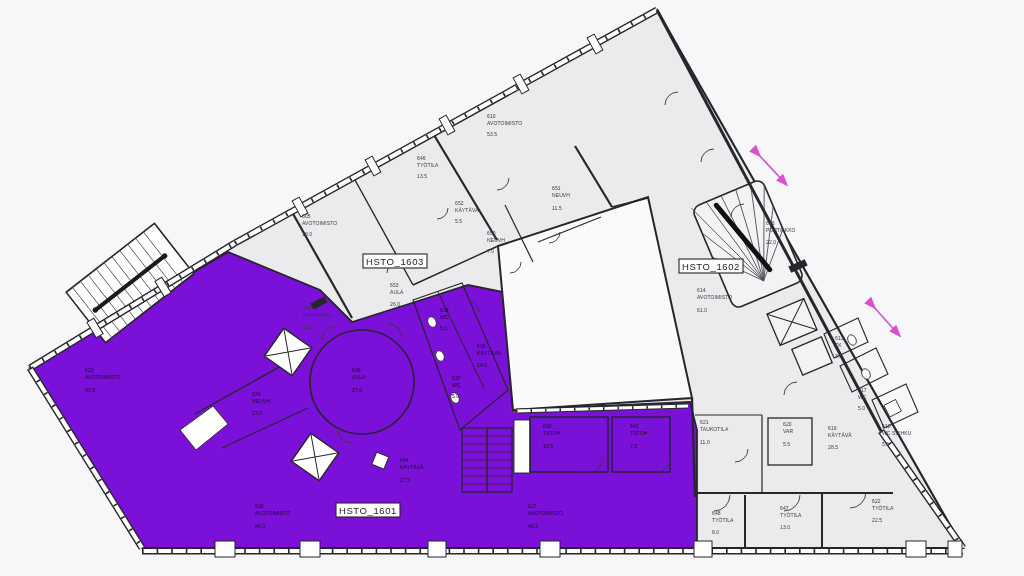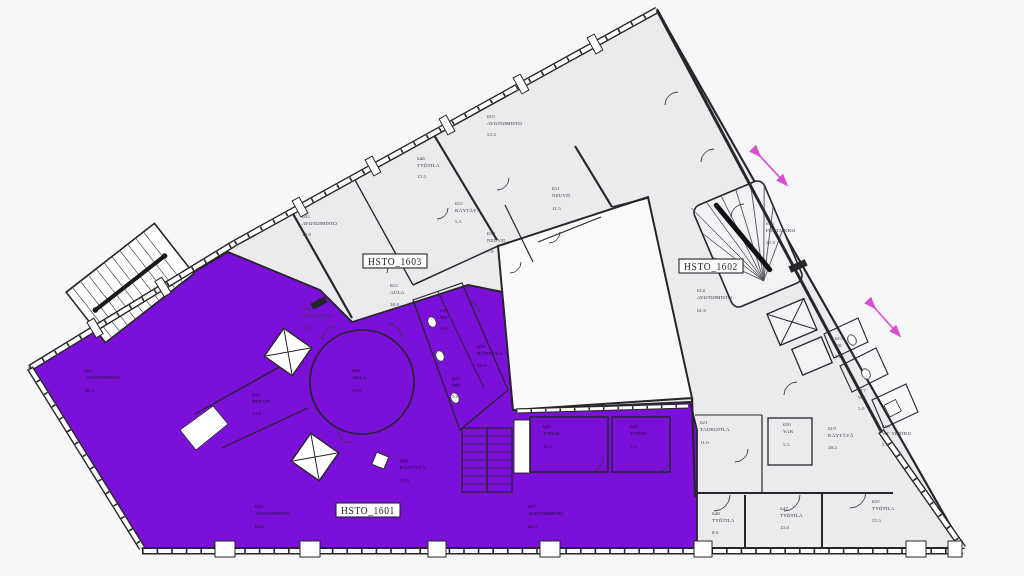--- a/index.html
+++ b/index.html
@@ -1,17 +1,17 @@
 <!DOCTYPE html>
 <html><head>
 <meta charset="utf-8">
 <style>
   html,body{margin:0;padding:0;background:#F7F7F9;}
   .stage{position:relative;width:1024px;height:568px;overflow:hidden;background:#F7F7F9;
-         font-family:Liberation Serif, serif;}
+         font-family:Liberation Sans, sans-serif;}
   svg{position:absolute;left:0;top:0;}
   .rl text{font-size:5px;letter-spacing:.1px;}
   .rl.grey text{fill:#3A3A42;}
   .rl.purple text{fill:#1A0E26;}
   .hsto rect{fill:#FDFDFE;stroke:#26262B;stroke-width:1.1;}
   .hsto text{font-size:9.5px;fill:#26262B;letter-spacing:.6px;text-anchor:middle;}
   .wall{stroke:#26262B;fill:none;}
   .thin{stroke:#26262B;stroke-width:1;fill:none;}
   .arc{stroke:#35353B;stroke-width:.9;fill:none;}
 </style>

